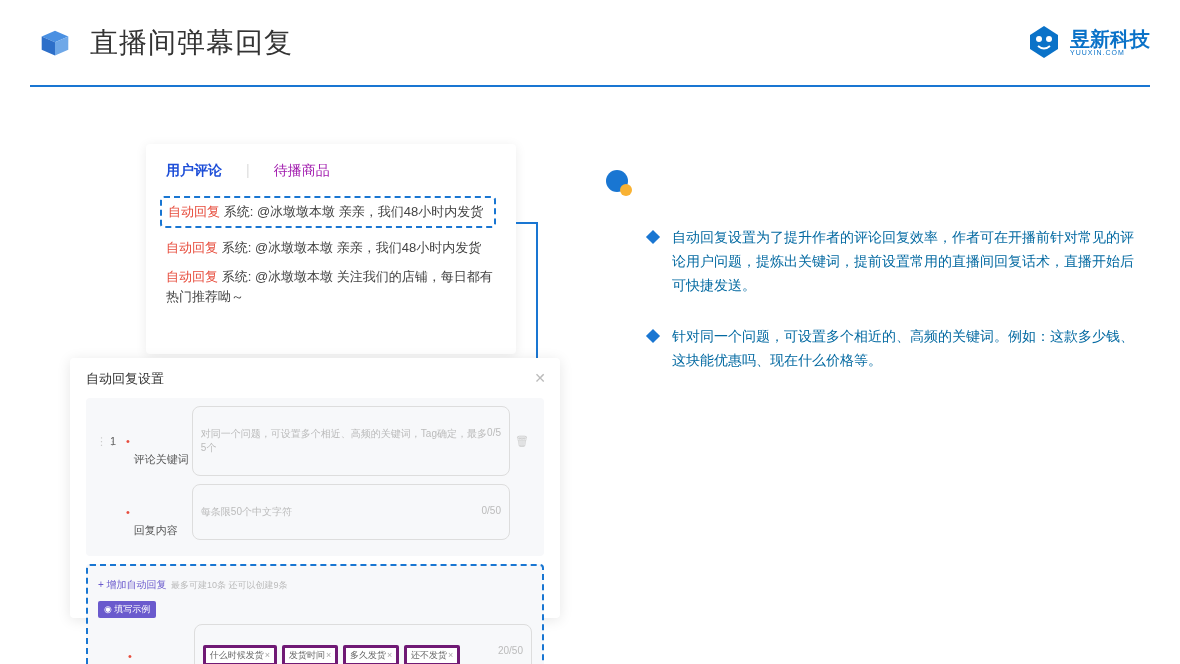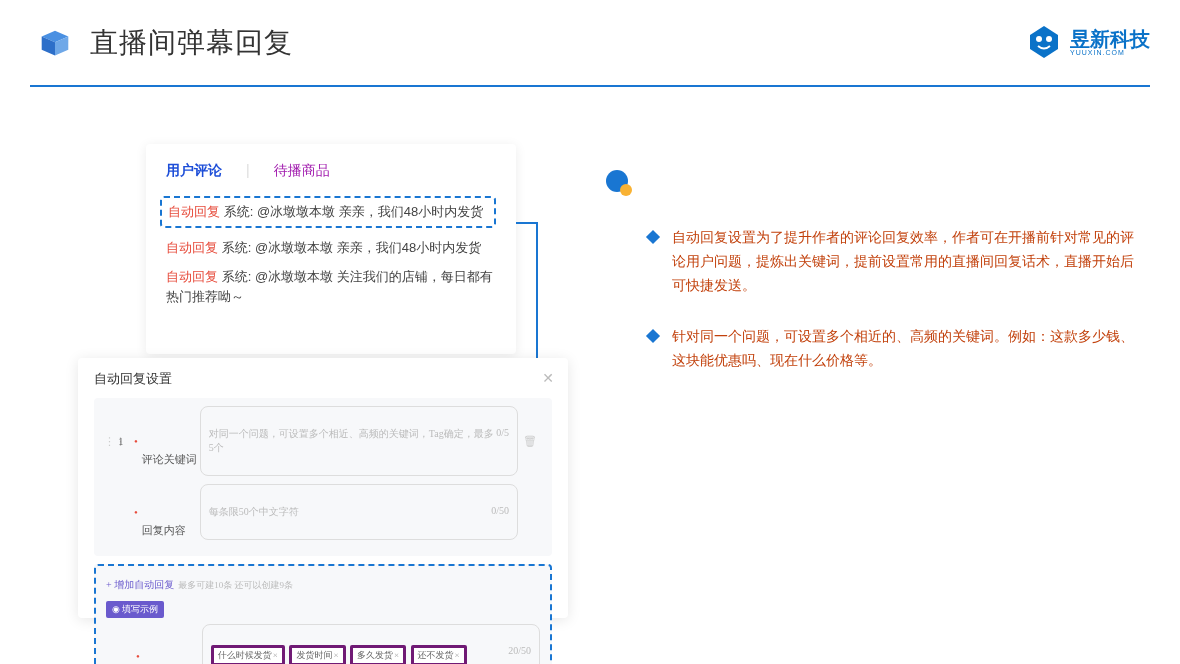--- a/index.html
+++ b/index.html
@@ -17,21 +17,21 @@
 .left-panel { position: absolute; top: 144px; left: 70px; width: 490px; height: 480px; }
 .card1 { position: absolute; top: 0; left: 76px; width: 370px; height: 210px; background: #fff; box-shadow: 0 2px 12px rgba(0,0,0,0.08); border-radius: 4px; padding: 18px 20px; }
 .tabs { display: flex; gap: 24px; font-size: 14px; margin-bottom: 16px; }
 .tab-active { font-weight: bold; color: #1d4ed8; }
 .tab-inactive { color: #a21caf; }
 .comment-row { font-size: 13px; color: #444; margin-bottom: 10px; line-height: 1.5; }
 .tag-red { color: #e74c3c; font-weight: 500; }
 .highlighted { border: 2px dashed #1976d2; border-radius: 4px; padding: 4px 6px; margin-left: -6px; margin-bottom: 10px; position: relative; }
 .connector { position: absolute; border: 1px solid #1976d2; }
 
-.card2 { position: absolute; top: 214px; left: 8px; width: 490px; height: 260px; background: #fff; box-shadow: 0 2px 14px rgba(0,0,0,0.1); border-radius: 4px; padding: 12px 16px; font-family: Liberation Serif, serif; }
+.card2 { position: absolute; top: 214px; left: 0; width: 490px; height: 260px; background: #fff; box-shadow: 0 2px 14px rgba(0,0,0,0.1); border-radius: 4px; padding: 12px 16px; }
 .card2-title { font-size: 13px; color: #333; padding-bottom: 10px; }
 .close-x { position: absolute; right: 14px; top: 12px; color: #bbb; font-size: 14px; }
 .form-row { display: flex; align-items: center; font-size: 11px; margin-bottom: 8px; }
 .drag-handle { color: #ccc; width: 14px; }
 .row-num { width: 16px; color: #666; }
 .req-dot { color: #e74c3c; margin-right: 4px; }
 .row-label { width: 58px; color: #555; font-size: 11px; margin-top: 36px; }
 .input-box { flex: 1; border: 1px solid #ddd; border-radius: 8px; padding: 20px 8px; font-size: 10px; color: #bbb; display: flex; justify-content: space-between; }
 .counter { color: #bbb; font-size: 10px; }
 .trash { width: 24px; text-align: center; color: #ccc; }
@@ -43,21 +43,21 @@
 .purple-badge { background: #6a5acd; color: #fff; font-size: 9px; padding: 2px 6px; border-radius: 2px; display: inline-block; margin-bottom: 6px; }
 .tag-chip { display: inline-block; background: #fff; border: 3px solid #701a75; border-radius: 2px; padding: 1px 4px; margin-right: 2px; font-size: 9px; color: #666; }
 .tag-x { color: #aaa; margin-left: 1px; }
 
 .right-panel { position: absolute; top: 168px; left: 604px; width: 530px; }
 .section-head { display: flex; align-items: center; margin-bottom: 28px; }
 .bubble-icon { width: 30px; height: 30px; margin-right: 12px; position: relative; }
 .section-title { font-size: 22px; color: #333; }
 .bullet-item { display: flex; margin-bottom: 28px; padding-left: 44px; }
 .diamond { width: 10px; height: 10px; background: #1976d2; transform: rotate(45deg); margin-right: 14px; margin-top: 6px; flex-shrink: 0; }
-.bullet-text { font-size: 14px; color: #c2410c; line-height: 1.7; }
+.bullet-text { font-size: 14px; color: #0369a1; line-height: 1.7; }
 </style>
 </head>
 <body>
 
 <div class="header">
   <div class="header-icon">
     <svg viewBox="0 0 40 32">
         <path d="M6 10 L20 4 L34 10 L20 16 Z" fill="#4a90e2"></path>
         <path d="M6 10 L20 16 L20 30 L6 24 Z" fill="#2d6fc9"></path>
         <path d="M34 10 L20 16 L20 30 L34 24 Z" fill="#6fa8e8"></path>

